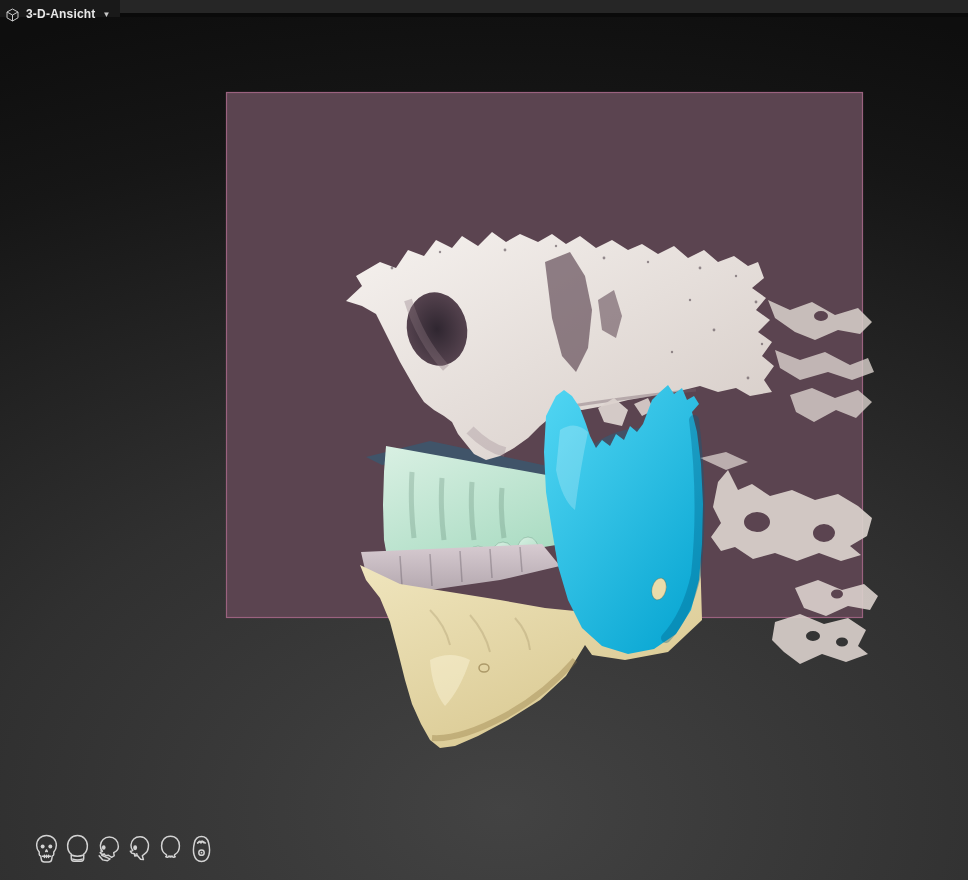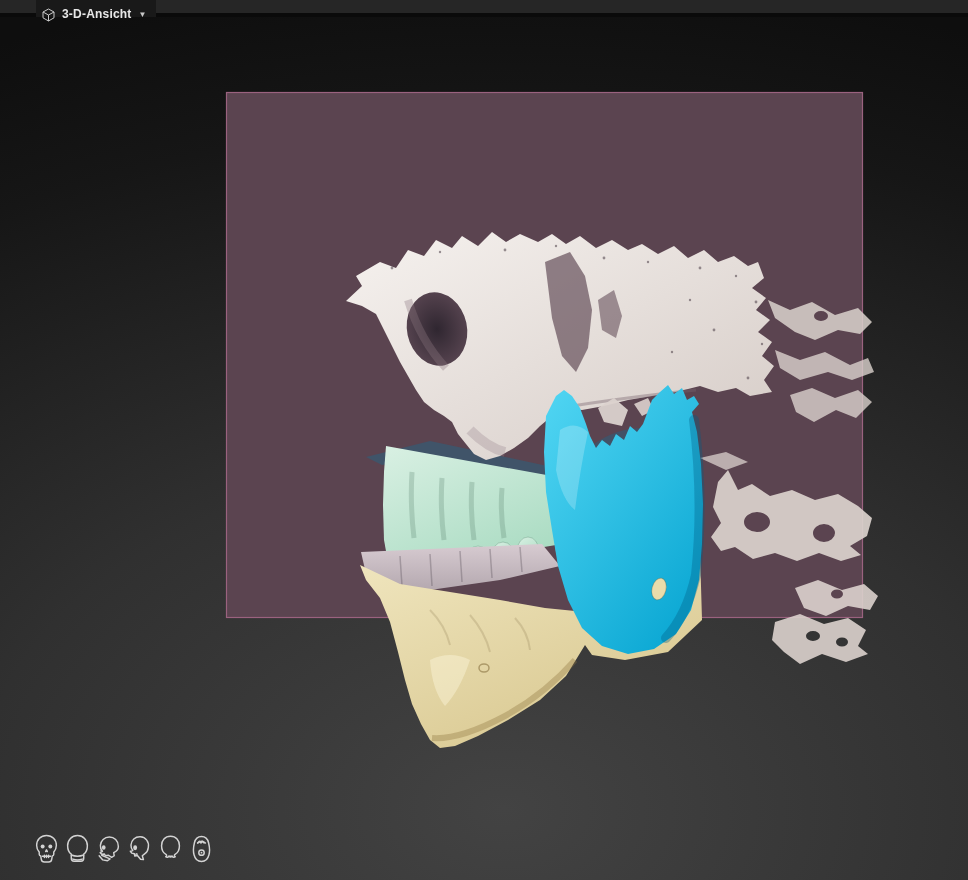--- a/index.html
+++ b/index.html
@@ -19,21 +19,21 @@
   
   #topbar {
     position: absolute; top: 0; left: 0; width: 100%; height: 17px;
     background: var(--topbar_bg);
     border-bottom: 4px solid var(--topbar_border);
     display: flex; align-items: stretch; z-index: 20;
   }
   #view-tab {
     display: flex; align-items: center; gap: 7px;
     padding: 12px 10px 0 6px; height: 17px;
-    background: var(--tab_bg); cursor: pointer; margin-left: 36px;
+    background: var(--tab_bg); cursor: pointer;
   }
   #view-tab .tab-title {
     color: var(--title_color); font-size: 12px; font-weight: 700;
     letter-spacing: 0.2px; line-height: 17px; white-space: nowrap;
   }
   #view-tab .caret { color: var(--caret_color); font-size: 8px; line-height: 17px; }
 
   
   #scene { position: absolute; inset: 0; z-index: 5; cursor: grab; }
 

